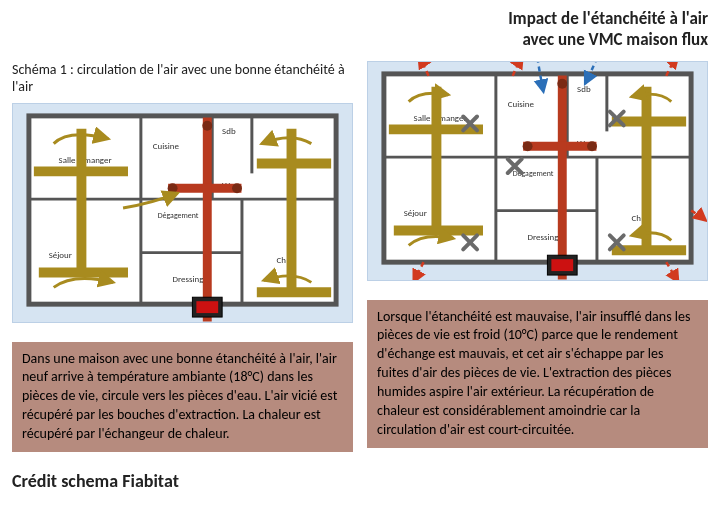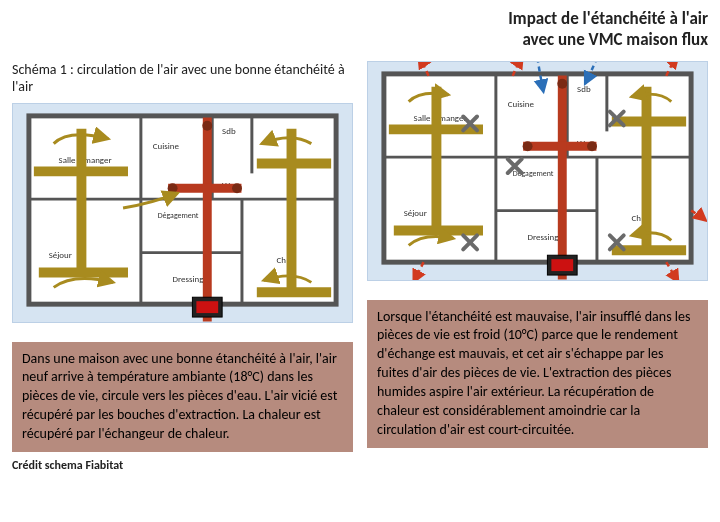--- a/index.html
+++ b/index.html
@@ -45,22 +45,22 @@
     background: #b68b7e;
     color: #000000;
     font-size: 14px;
     line-height: 1.35;
     padding: 8px 10px;
     margin-top: 19px;
     min-height: 110px;
   }
   .credit {
     font-weight: 700;
-    font-size: 12px;
-    margin-top: 6px;
+    font-size: 18px;
+    margin-top: 18px;
   }
 </style>
 </head>
 <body>
 
 <div class="title">
   <span>Impact de l'étanchéité à l'air</span><br>
   <span>avec une VMC maison flux</span>
 </div>
 

